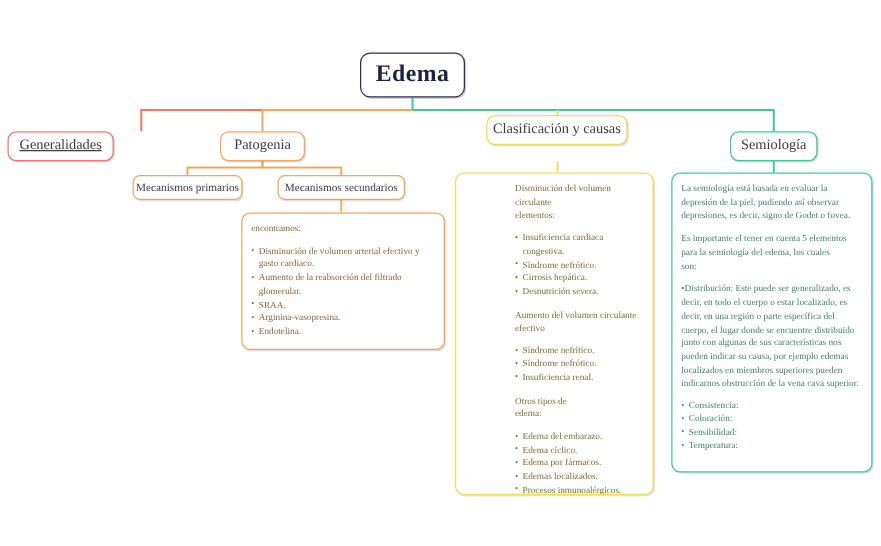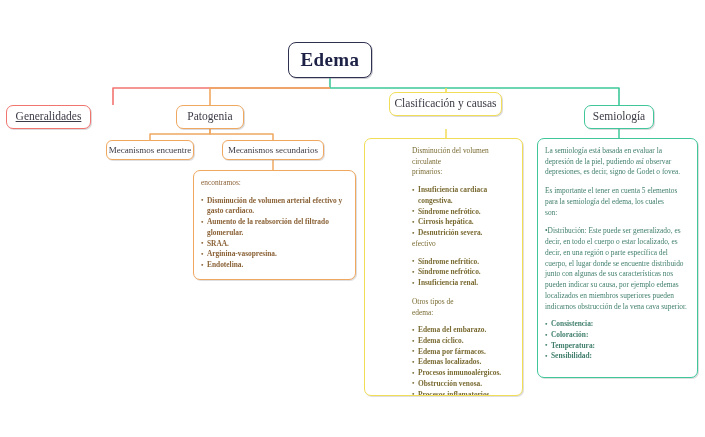--- a/index.html
+++ b/index.html
@@ -119,21 +119,20 @@
     line-height: 1.45;
     color: #4a4a52;
   }
   .content-box p.gap {
     margin-top: 8px;
   }
   .content-box ul {
     margin: 0;
     padding: 0;
     list-style: none;
-    font-weight: bold;
   }
   .content-box ul.gap {
     margin-top: 7px;
   }
   .content-box ul li {
     font-size: 7.4px;
     line-height: 1.45;
     color: #4a4a52;
     position: relative;
     padding-left: 6px;
@@ -213,21 +212,21 @@
 
   <div class="node lvl1" id="node-clasificacion">
     <span>Clasificación y causas</span>
   </div>
 
   <div class="node lvl1" id="node-semiologia">
     <span>Semiología</span>
   </div>
 
   <div class="node lvl2" id="node-mec-primarios">
-    <span>Mecanismos encuentre</span>
+    <span>Mecanismos primarios</span>
   </div>
 
   <div class="node lvl2" id="node-mec-secundarios">
     <span>Mecanismos secundarios</span>
   </div>
 
   <div class="content-box" id="box-patogenia">
     <div class="inner">
       <p>encontramos:</p>
       <ul class="gap">
@@ -237,28 +236,29 @@
         <li>Arginina-vasopresina.</li>
         <li>Endotelina.</li>
 
       </ul>
     </div>
   </div>
 
   <div class="content-box" id="box-clasificacion">
     <div class="inner">
       <p> Disminución del volumen circulante</p>
-      <p>primarios:</p>
+      <p>elementos:</p>
       <ul class="gap">
         <li>Insuficiencia cardiaca congestiva.</li>
         <li>Síndrome nefrótico.</li>
         <li>Cirrosis hepática.</li>
         <li>Desnutrición severa.</li>
       </ul>
 
+      <p class="gap">Aumento del volumen circulante</p>
       <p>efectivo</p>
       <ul class="gap">
         <li>Síndrome nefrítico.</li>
         <li>Síndrome nefrótico.</li>
         <li>Insuficiencia renal.</li>
       </ul>
 
       <p class="gap">Otros tipos de</p>
       <p>edema:</p>
       <ul class="gap">
@@ -276,19 +276,19 @@
 
   <div class="content-box" id="box-semiologia">
     <div class="inner">
       <p>La semiología está basada en evaluar la depresión de la piel, pudiendo así observar depresiones, es decir, signo de Godet o fovea.</p>
       <p class="gap">Es importante el tener en cuenta 5 elementos para la semiología del edema, los cuales</p>
       <p>son:</p>
       <p class="gap">•Distribución: Este puede ser generalizado, es decir, en todo el cuerpo o estar localizado, es decir, en una región o parte específica del cuerpo, el lugar donde se encuentre distribuido junto con algunas de sus características nos pueden indicar su causa, por ejemplo edemas localizados en miembros superiores pueden indicarnos obstrucción de la vena cava superior.</p>
       <ul class="gap">
         <li>Consistencia:</li>
         <li>Coloración:</li>
+        <li>Sensibilidad:</li>
         <li>Temperatura:</li>
-        <li>Sensibilidad:</li>
       </ul>
     </div>
   </div>
 
 </div>
 
 </body></html>

